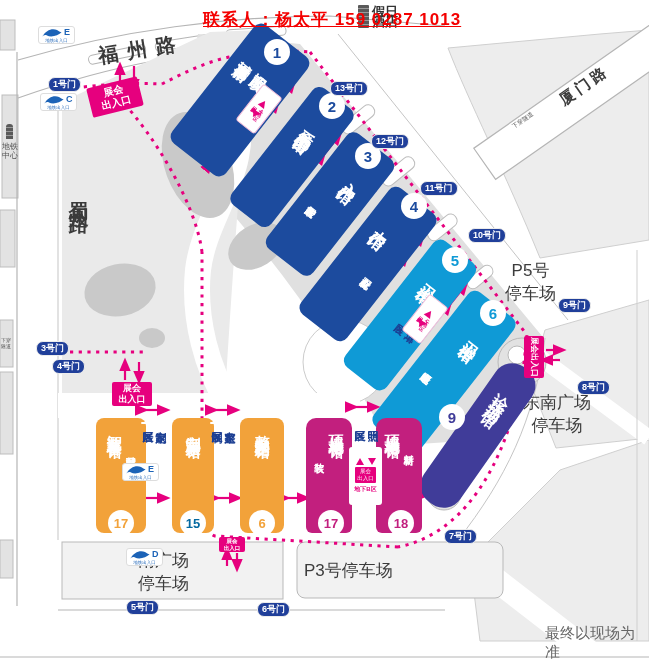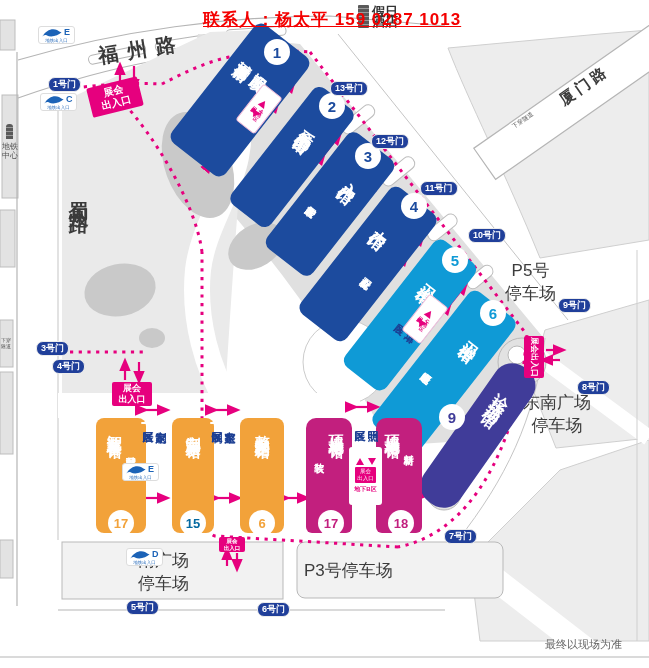--- a/index.html
+++ b/index.html
@@ -35,21 +35,21 @@
       border-top:7px solid #e6007e;display:inline-block}
   
   .zone{position:absolute;color:#1c3f93;font-weight:bold;background:#fff;z-index:5;display:flex;
         flex-direction:row-reverse;gap:1px;padding:1px;border-radius:2px}
   .zcol{writing-mode:vertical-rl;text-orientation:upright;font-size:11px;line-height:12px;letter-spacing:0}
   
   .parking{position:absolute;color:#3c3c3c;font-size:17px;text-align:center;line-height:1.35;z-index:3;white-space:nowrap}
   .roadlabel{position:absolute;color:#3a3a3a;z-index:3;white-space:nowrap;font-weight:bold}
   .contact{position:absolute;left:203px;top:8px;color:#f40000;font-size:17px;font-weight:bold;
            text-decoration:underline;z-index:8;letter-spacing:1px;white-space:nowrap}
-  .footnote{position:absolute;left:545px;top:637px;color:#666;font-size:11px;z-index:3}
+  .footnote{position:absolute;left:545px;top:624px;color:#666;font-size:15px;z-index:3}
   .tunnel{position:absolute;color:#555;font-size:6px;z-index:4;line-height:1.15}
   
   .metro{position:absolute;background:#fff;border:1px solid #ddd;border-radius:3px;width:37px;z-index:7;
          padding:1px 2px 0 2px;box-sizing:border-box}
   .metro .row{display:flex;align-items:flex-start;gap:1px}
   .metro .letter{color:#1c63b7;font-weight:bold;font-size:9px;line-height:9px}
   .metro .cap{color:#1c63b7;font-size:4.5px;line-height:5px;letter-spacing:0;text-align:center}
   .bldg{position:absolute;background:#5a5a5a;z-index:3}
   .bldg.win{background:repeating-linear-gradient(#5a5a5a 0 3px,#9a9a9a 3px 4px)}
   .hotel-label{position:absolute;color:#333;font-size:13px;line-height:10px;z-index:3;font-weight:bold}

